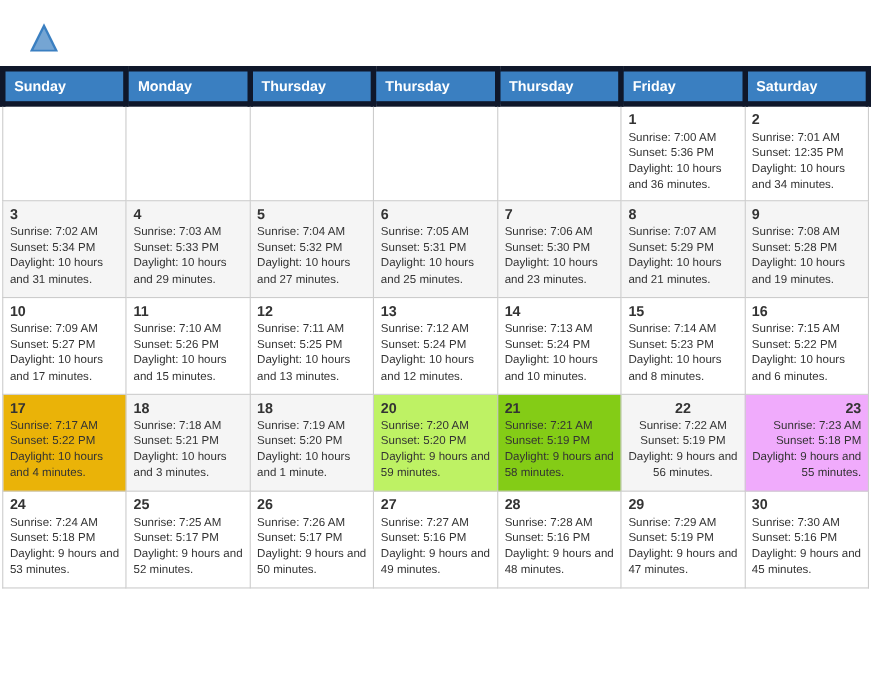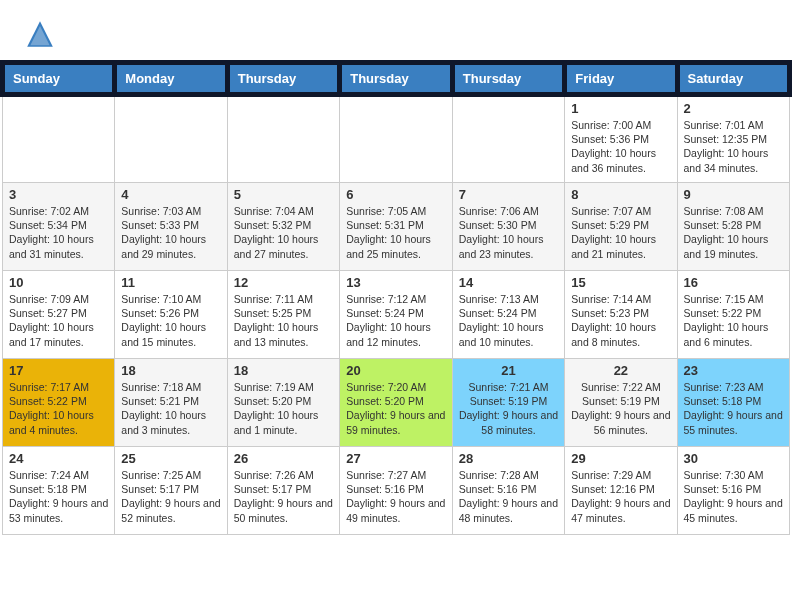--- a/index.html
+++ b/index.html
@@ -278,35 +278,35 @@
 Daylight: 10 hours
 and 1 minute.</div>
         </td>
         <td style="background: #bef264;">
           <span class="day-num">20</span>
           <div class="cell-content">Sunrise: 7:20 AM
 Sunset: 5:20 PM
 Daylight: 9 hours
 and 59 minutes.</div>
         </td>
-        <td style="background: #7dd3fc; text-align: center;">
+        <td style="background: #84cc16;">
           <span class="day-num">21</span>
           <div class="cell-content">Sunrise: 7:21 AM
 Sunset: 5:19 PM
 Daylight: 9 hours
 and 58 minutes.</div>
         </td>
         <td style="background: rgb(245, 245, 245); text-align: center;">
           <span class="day-num">22</span>
           <div class="cell-content">Sunrise: 7:22 AM
 Sunset: 5:19 PM
 Daylight: 9 hours
 and 56 minutes.</div>
         </td>
-        <td style="background: #7dd3fc;">
+        <td style="background: #f0abfc; text-align: right;">
           <span class="day-num">23</span>
           <div class="cell-content">Sunrise: 7:23 AM
 Sunset: 5:18 PM
 Daylight: 9 hours
 and 55 minutes.</div>
         </td>
       </tr>
       <tr class="week-row">
         <td>
           <span class="day-num">24</span>
@@ -339,21 +339,21 @@
         <td>
           <span class="day-num">28</span>
           <div class="cell-content">Sunrise: 7:28 AM
 Sunset: 5:16 PM
 Daylight: 9 hours
 and 48 minutes.</div>
         </td>
         <td>
           <span class="day-num">29</span>
           <div class="cell-content">Sunrise: 7:29 AM
-Sunset: 12:16 PM
+Sunset: 5:19 PM
 Daylight: 9 hours
 and 47 minutes.</div>
         </td>
         <td>
           <span class="day-num">30</span>
           <div class="cell-content">Sunrise: 7:30 AM
 Sunset: 5:16 PM
 Daylight: 9 hours
 and 45 minutes.</div>
         </td>

